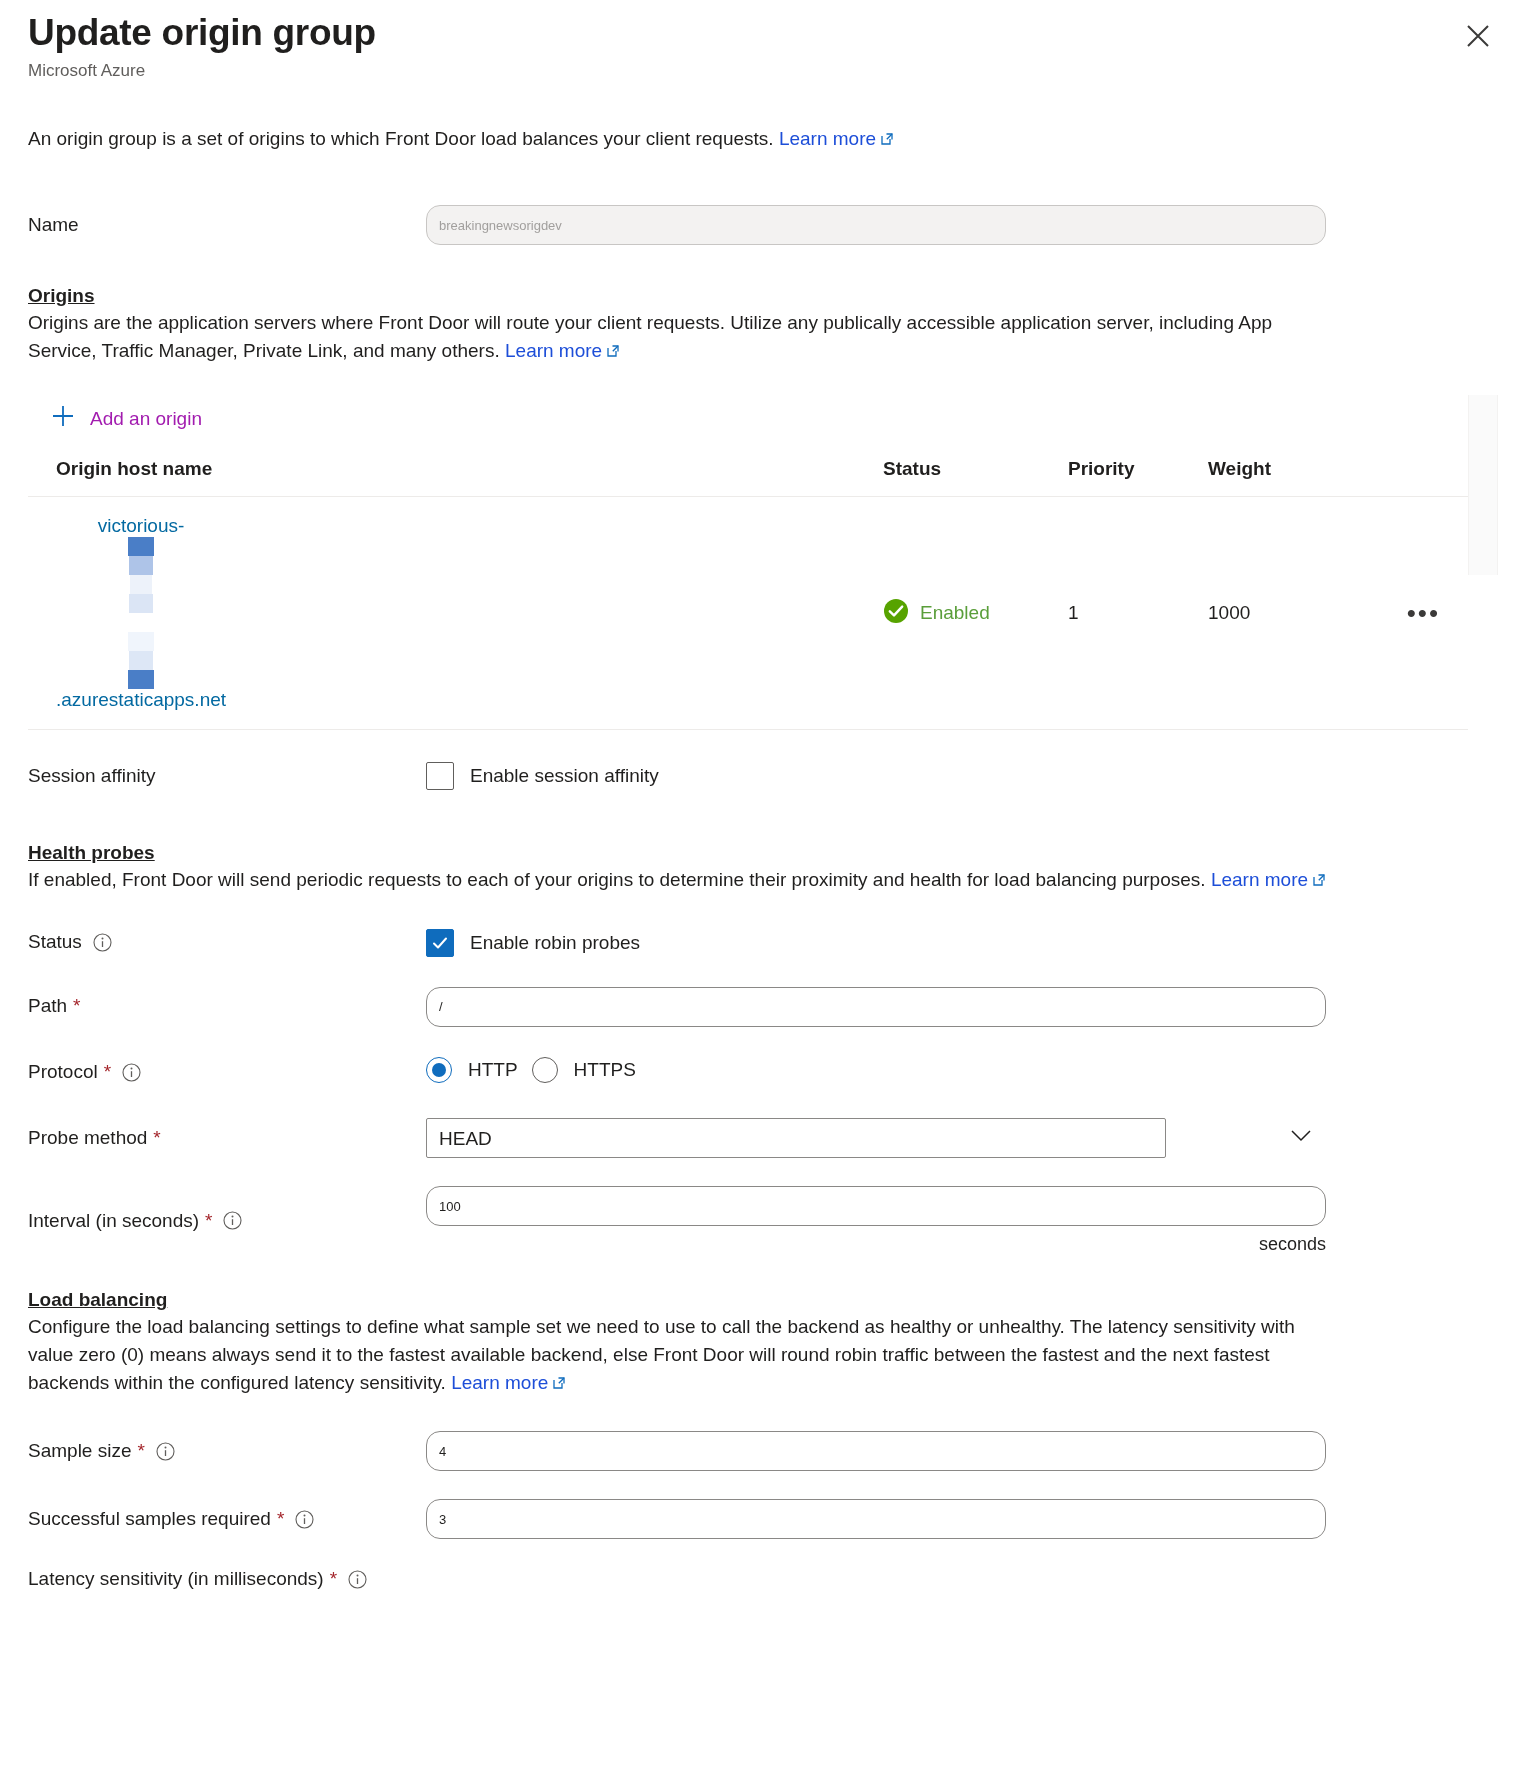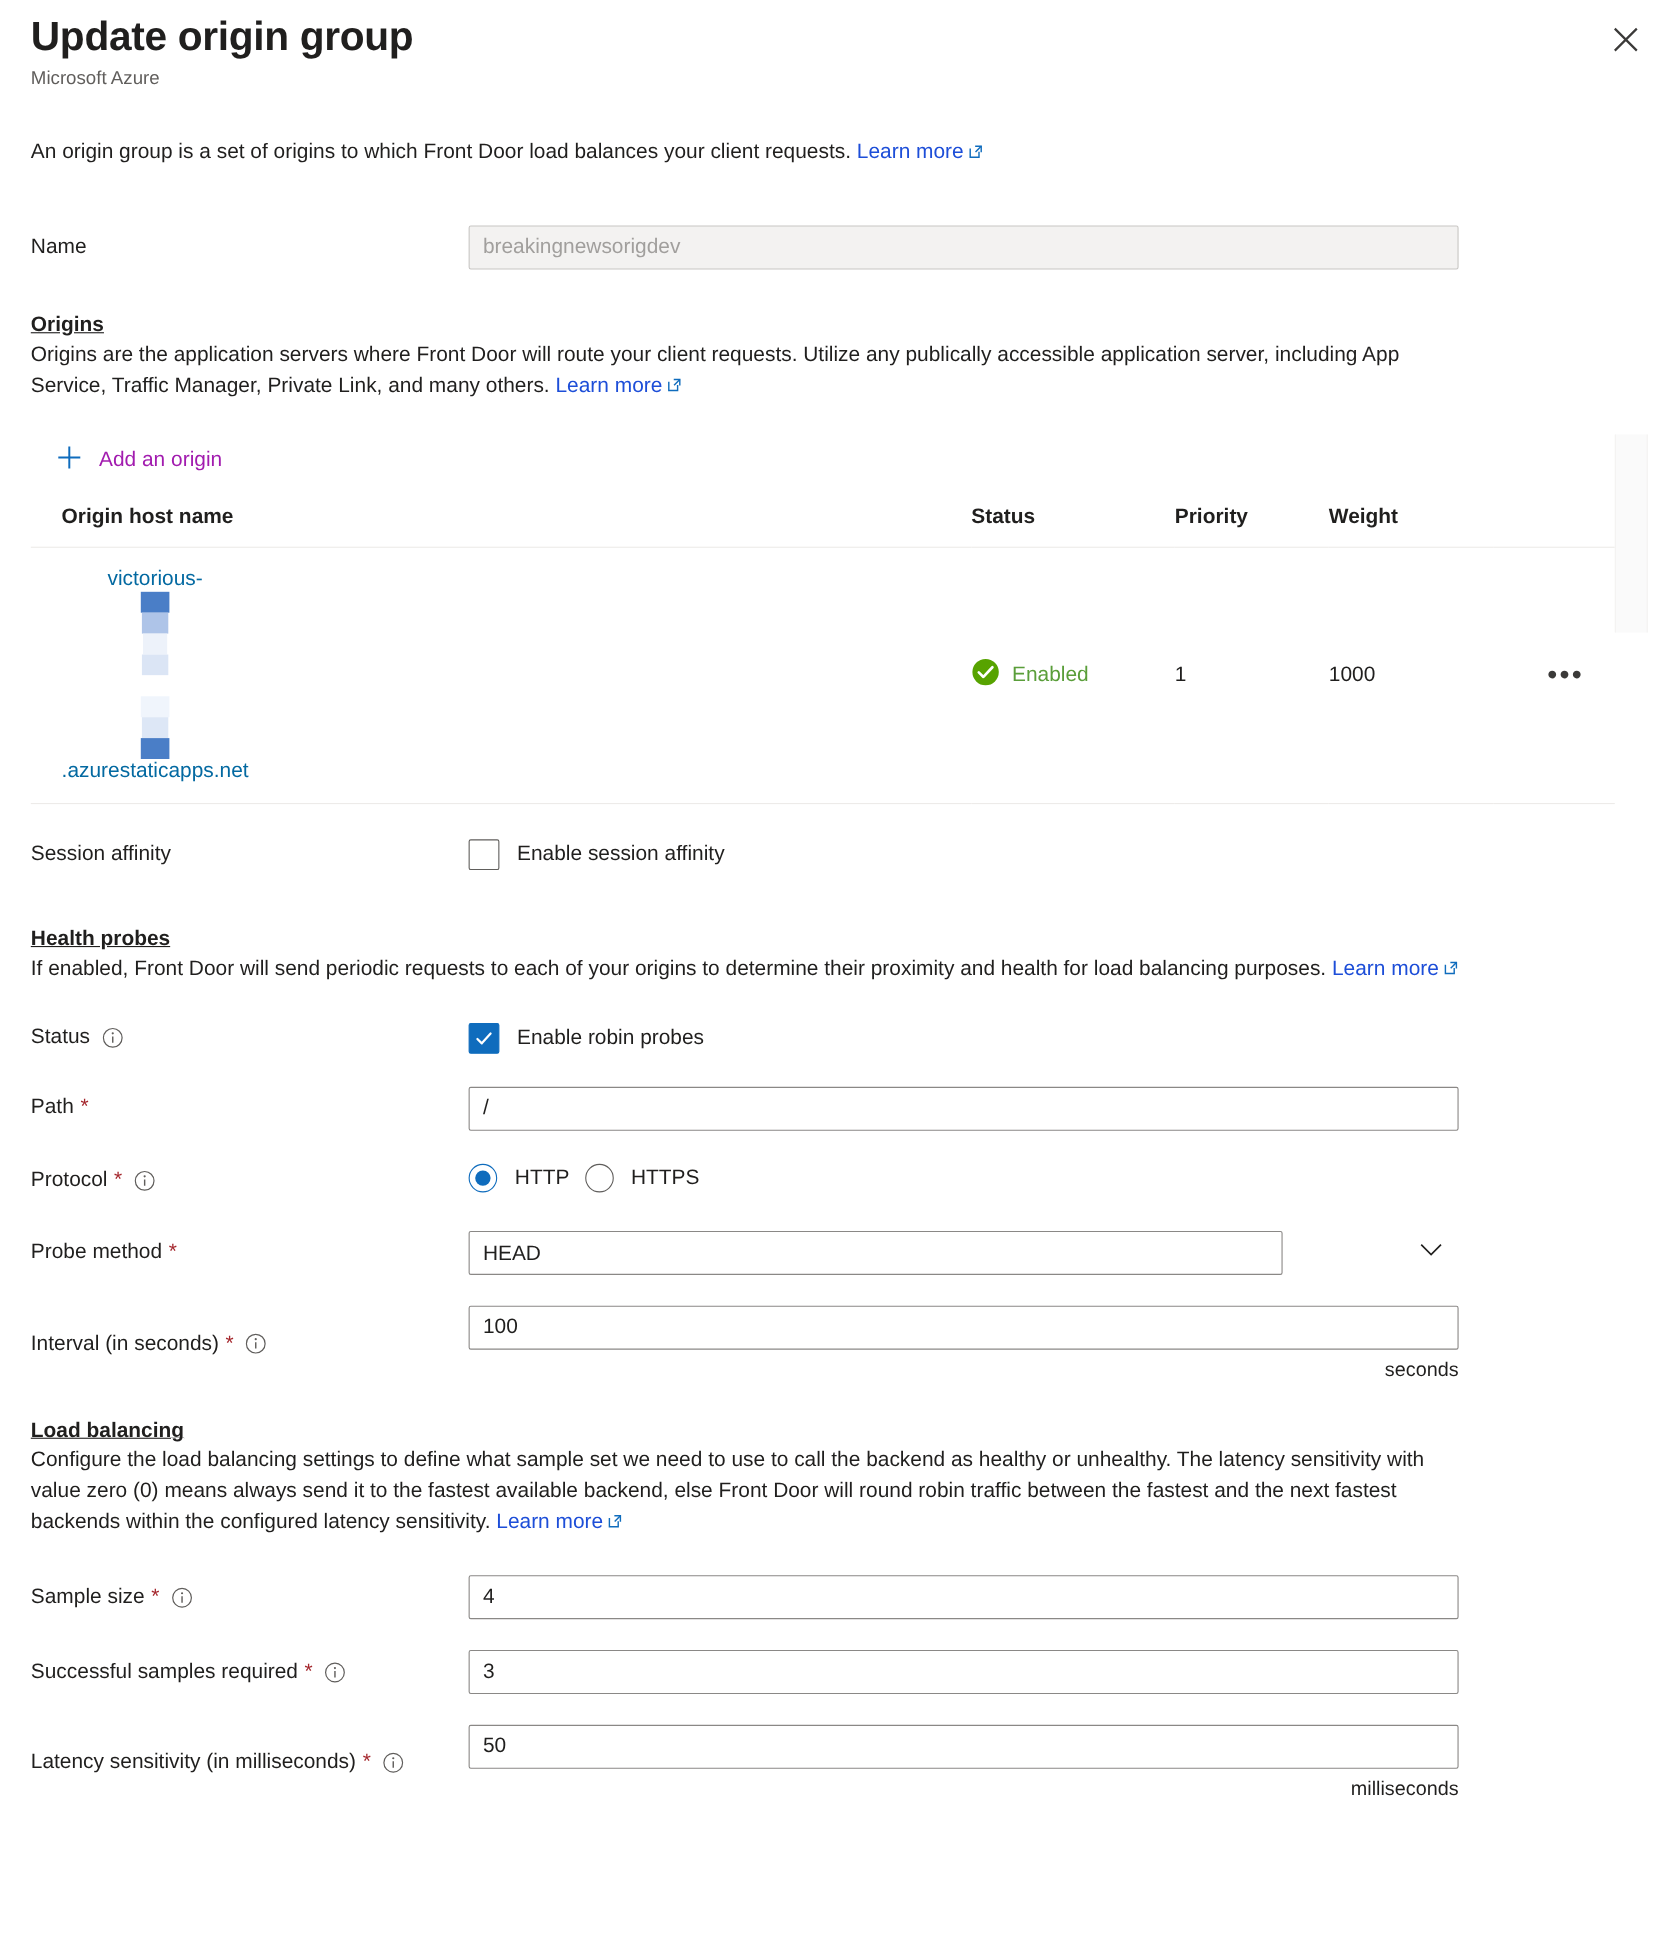--- a/index.html
+++ b/index.html
@@ -96,25 +96,25 @@
     vertical-align: middle;
   }
   .field-control { flex: 1 1 auto; }
 
   .text-input {
     width: 900px;
     height: 40px;
     border: 1px solid #8a8886;
     background: #ffffff;
     font-family: "Liberation Sans", sans-serif;
-    font-size: 19px;
+    font-size: 13px;
     color: #201f1e;
     padding: 0 12px;
     outline: none;
-    border-radius: 2px;
+    border-radius: 14px;
   }
   .text-input.disabled {
     background: #f3f2f1;
     border-color: #c8c6c4;
     color: #a19f9d;
   }
   .select-wrap {
     position: relative;
     width: 900px;
   }
@@ -572,20 +572,16 @@
         <span>Latency sensitivity (in milliseconds)</span>
         <span class="req-star">*</span>
         <span class="info-icon">
           <svg width="19" height="19" viewBox="0 0 19 19">
               <circle cx="9.5" cy="9.5" r="8.5" fill="none" stroke="#605e5c" stroke-width="1.1"></circle>
               <circle cx="9.5" cy="5.4" r="1" fill="#605e5c"></circle>
               <path d="M9.5 8.2 L9.5 14" stroke="#605e5c" stroke-width="1.3"></path>
             </svg>
         </span>
       </div>
-      <div class="field-control">
-        <input class="text-input" type="text" value="50" style="">
-        <div class="unit-suffix">milliseconds</div>
-      </div>
     </div>
   </div>
 
 </div>
 
 </body></html>

